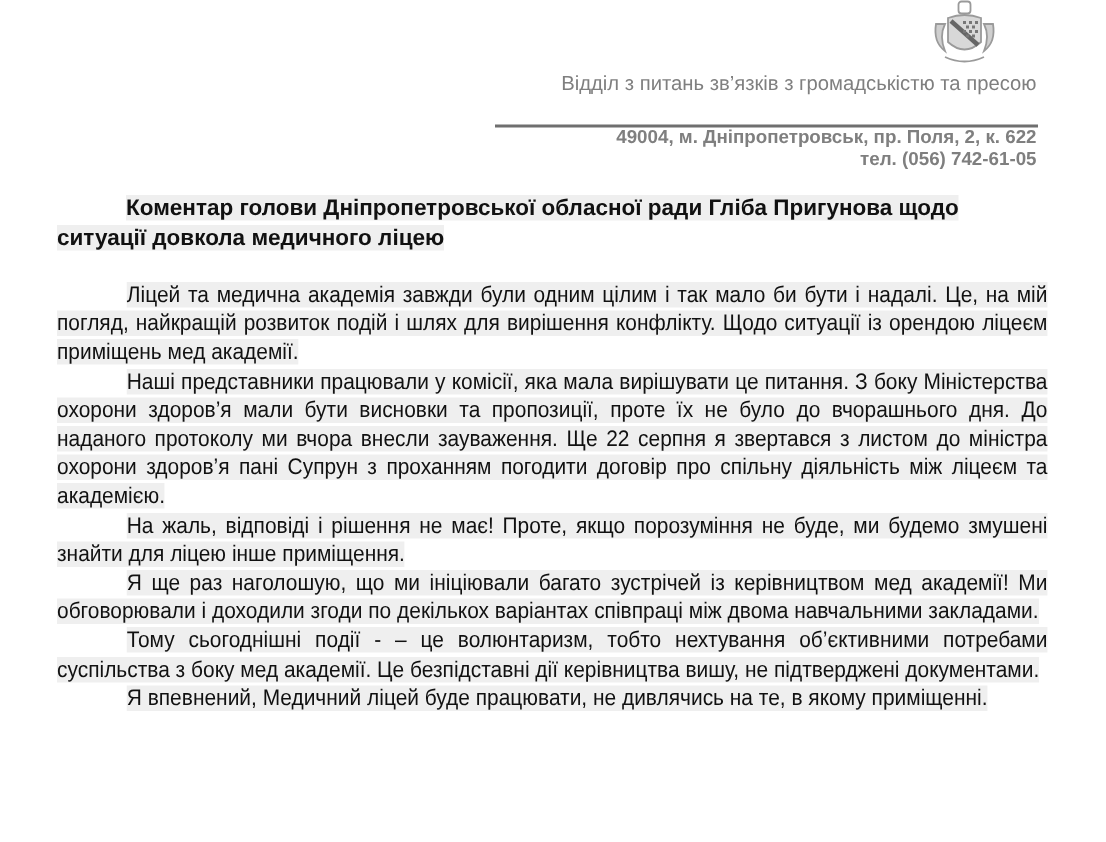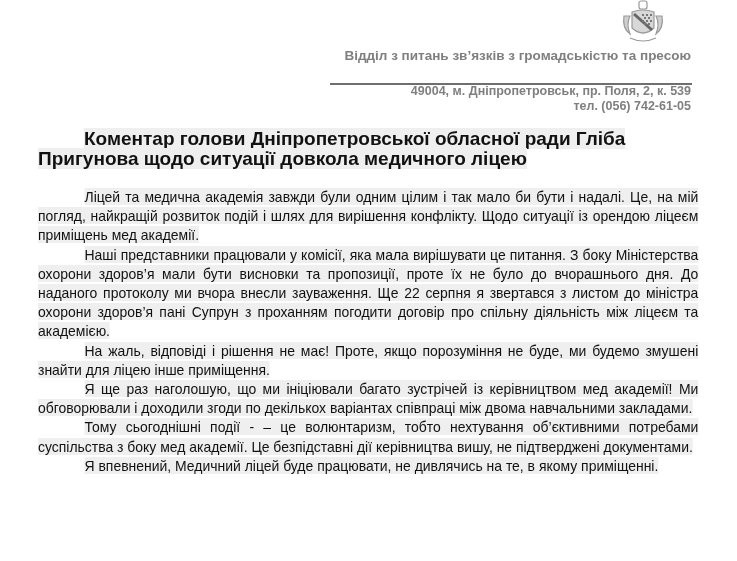--- a/index.html
+++ b/index.html
@@ -1,23 +1,23 @@
 <!DOCTYPE html>
 <html><head>
 <meta charset="utf-8">
 <style>
   html, body { margin: 0; padding: 0; background: #ffffff; }
   body { width: 737px; height: 561px; position: relative; overflow: hidden; font-family: "Liberation Sans", sans-serif; color: #111; }
   .emblem { position: absolute; left: 620px; top: 0px; width: 46px; height: 44px; }
   .letterhead { position: absolute; right: 46px; top: 47px; text-align: right; color: #7f7f7f; }
   .org-name { font-size: 14px; font-weight: bold; letter-spacing: 0.3px; line-height: 18px; white-space: nowrap; }
-  .dept { font-size: 13.5px; font-weight: bold; line-height: 17px; white-space: nowrap; }
+  .dept { font-size: 13.5px; font-weight: normal; line-height: 17px; white-space: nowrap; }
   .rule { position: absolute; left: 330px; top: 83px; width: 362px; height: 2px; background: #6f6f6f; }
   .addr { position: absolute; right: 46px; top: 84px; text-align: right; color: #7f7f7f; font-size: 12.5px; font-weight: bold; line-height: 15px; white-space: nowrap; }
-  .title { position: absolute; left: 38px; top: 129px; width: 660px; font-size: 19px; font-weight: bold; line-height: 20px; color: #111; }
+  .title { position: absolute; left: 38px; top: 129px; width: 660px; font-size: 15px; font-weight: bold; line-height: 20px; color: #111; }
   .title span.hl, .body span.hl { background: #efefef; }
   .title .indent { display: inline-block; width: 46px; }
   .body { position: absolute; left: 38px; top: 187px; width: 660px; font-size: 15px; line-height: 19.2px; text-align: justify; color: #111; transform: scaleX(0.93); transform-origin: left top; width: 710px; }
   .body p { margin: 0; text-indent: 50px; }
 </style>
 </head>
 <body>
 
 <svg class="emblem" viewBox="0 0 46 44">
   <g fill="none" stroke="#9a9a9a" stroke-width="1.2">
@@ -40,21 +40,21 @@
     <rect x="24" y="23" width="2" height="2"></rect>
       <rect x="28" y="23" width="2" height="2"></rect>
   </g>
 </svg>
 
 <div class="letterhead">
   <div class="dept">Відділ з питань зв’язків з громадськістю та пресою</div>
 </div>
 <div class="rule"></div>
 <div class="addr">
-  <div>49004,  м. Дніпропетровськ,  пр. Поля,  2, к. 539</div>
+  <div>49004,  м. Дніпропетровськ,  пр. Поля,  2, к. 622</div>
   <div>тел.  (056)  742-61-05</div>
 </div>
 
 <div class="title"><span class="indent"></span><span class="hl">Коментар голови Дніпропетровської обласної ради Гліба Пригунова щодо ситуації довкола медичного ліцею</span></div>
 
 <div class="body">
   <p><span class="hl">Ліцей та медична академія завжди були одним цілим і так мало би бути і надалі. Це, на мій погляд, найкращій розвиток подій і шлях для вирішення конфлікту. Щодо ситуації із орендою ліцеєм приміщень мед академії.</span></p>
   <p><span class="hl"> Наші представники працювали у комісії, яка мала вирішувати це питання. З боку Міністерства охорони здоров’я мали бути висновки та пропозиції, проте їх не було до вчорашнього дня. До наданого протоколу ми вчора внесли зауваження. Ще 22 серпня я звертався з листом до міністра охорони здоров’я пані Супрун з проханням погодити договір про спільну діяльність між ліцеєм та академією.</span></p>
   <p><span class="hl">На жаль, відповіді і рішення не має! Проте, якщо порозуміння не буде, ми будемо змушені знайти для ліцею інше приміщення.</span></p>
   <p><span class="hl"> Я ще раз наголошую, що ми ініціювали багато зустрічей із керівництвом мед академії! Ми обговорювали і доходили згоди по декількох варіантах співпраці між двома навчальними закладами.</span></p>

